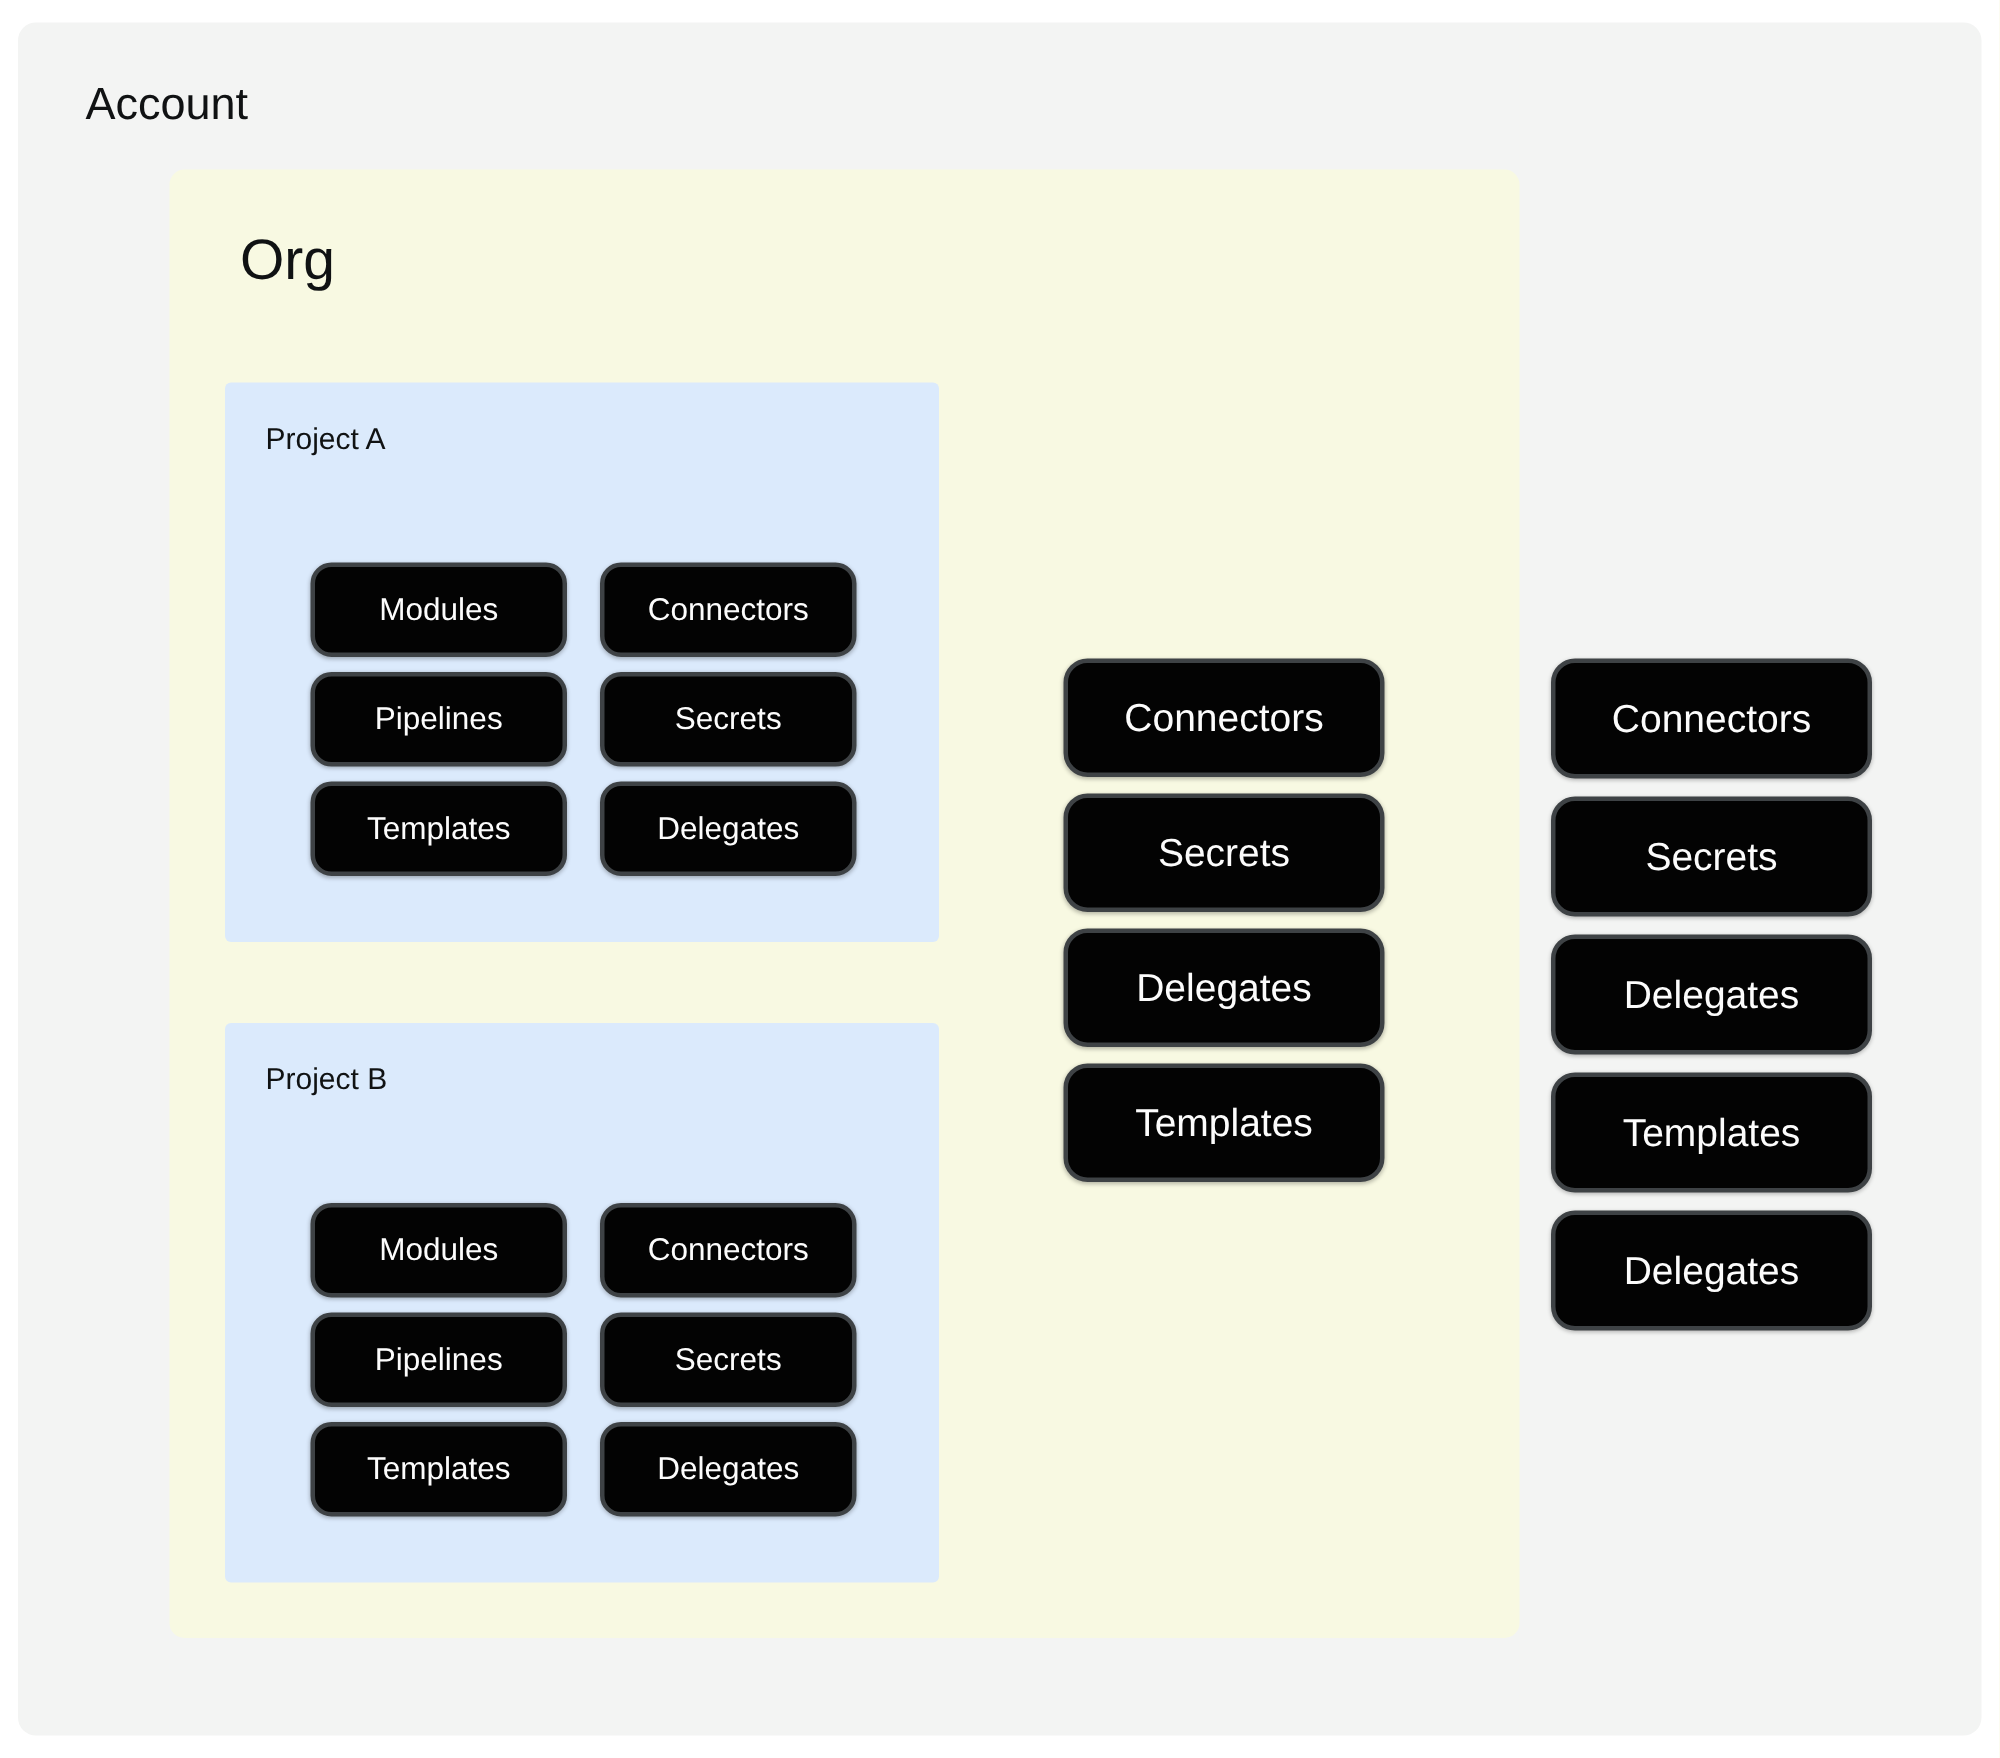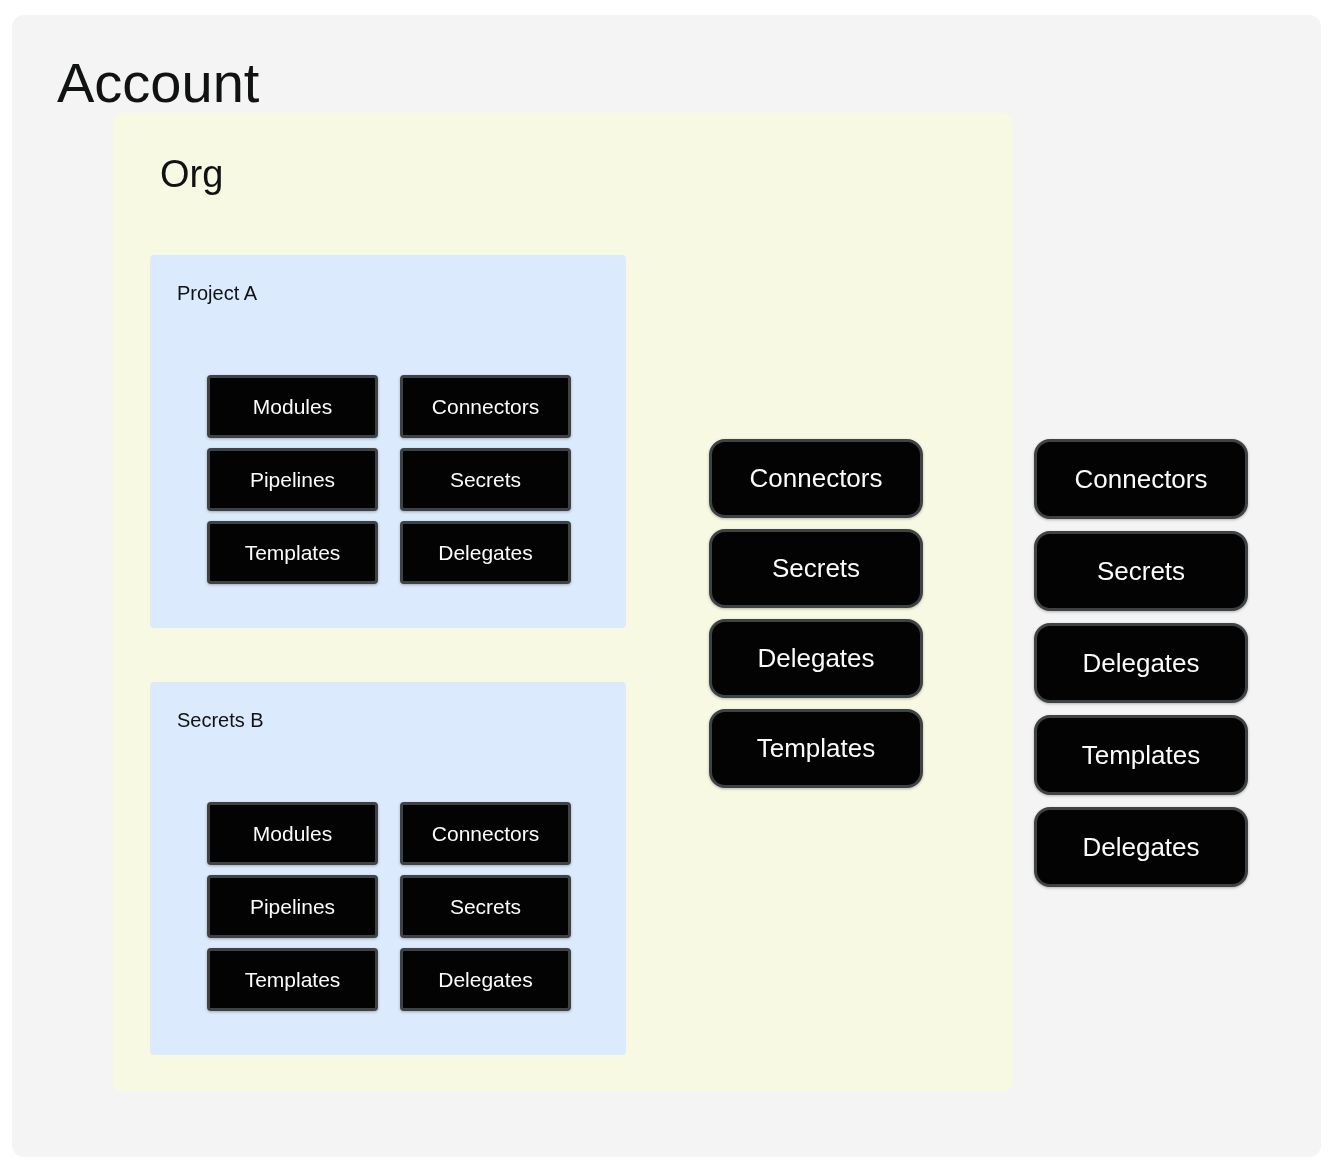--- a/index.html
+++ b/index.html
@@ -16,21 +16,21 @@
     line-height: 1.0;
     white-space: nowrap;
   }
   .account-box {
     position: absolute;
     left: 12px; top: 15px;
     width: 1309px; height: 1142px;
     background: #f3f4f3;
     border-radius: 12px;
   }
-  .account-title { left: 45px; top: 40px; font-size: 56px; text-align: center; }
+  .account-title { left: 45px; top: 40px; font-size: 30px; text-align: center; }
   .org-box {
     position: absolute;
     left: 73px; top: 98px;
     width: 900px; height: 979px;
     background: #f8f9e2;
     border-radius: 10px;
     margin-left: 28px;
   }
   .org-title { left: 47px; top: 42px; font-size: 38px; }
   .project-box {
@@ -58,21 +58,21 @@
     color: #fcfcfc;
     display: flex;
     align-items: center;
     justify-content: center;
     box-sizing: border-box;
     box-shadow: 0 1px 3px rgba(0,0,0,0.28);
     white-space: nowrap;
   }
   .pill-sm {
     width: 171px; height: 63px;
-    border-radius: 4px;
+    border-radius: 14px;
     font-size: 21px;
     text-align: right;
   }
   .pill-lg {
     width: 214px;
     border-radius: 16px;
     font-size: 26px;
   }
   .org-pill-col {
     position: absolute;
@@ -106,21 +106,21 @@
         <div class="pill pill-sm">Modules</div>
         <div class="pill pill-sm">Connectors</div>
         <div class="pill pill-sm">Pipelines</div>
         <div class="pill pill-sm">Secrets</div>
         <div class="pill pill-sm">Templates</div>
         <div class="pill pill-sm">Delegates</div>
       </div>
     </div>
 
     <div class="project-box project-b">
-      <div class="scope-title project-title">Secrets B</div>
+      <div class="scope-title project-title">Project B</div>
       <div class="pill-grid">
         <div class="pill pill-sm">Modules</div>
         <div class="pill pill-sm">Connectors</div>
         <div class="pill pill-sm">Pipelines</div>
         <div class="pill pill-sm">Secrets</div>
         <div class="pill pill-sm">Templates</div>
         <div class="pill pill-sm">Delegates</div>
       </div>
     </div>
 

